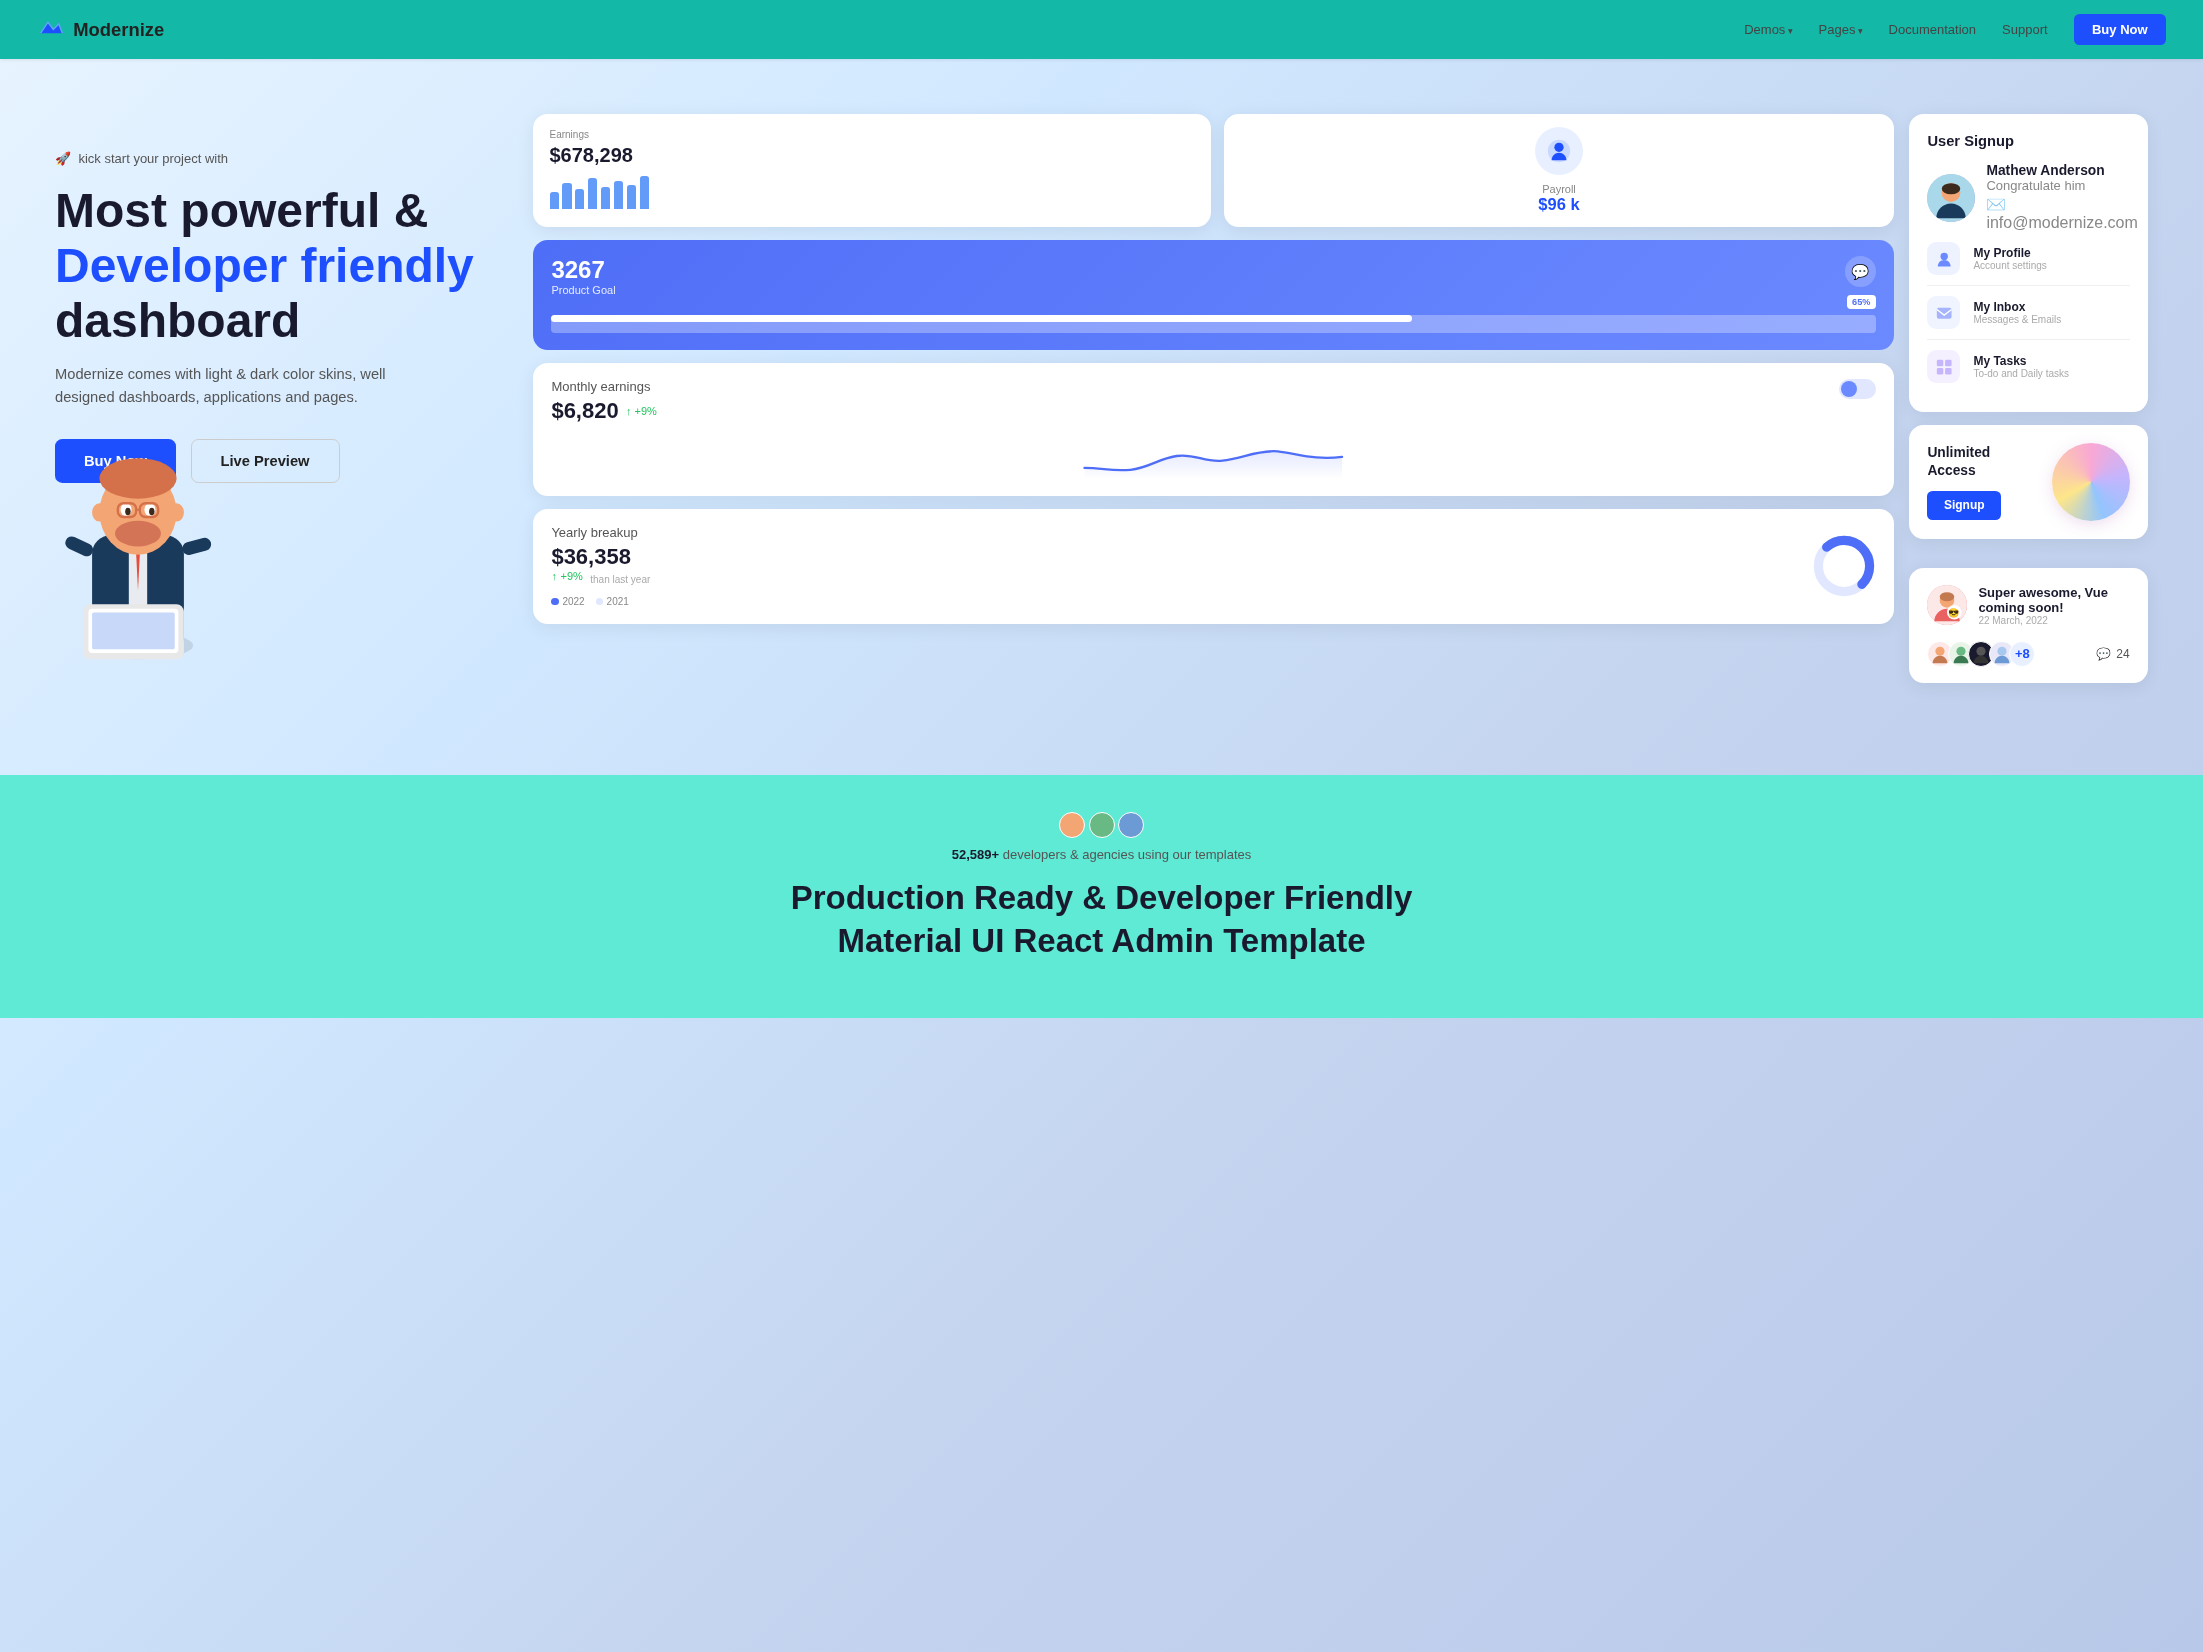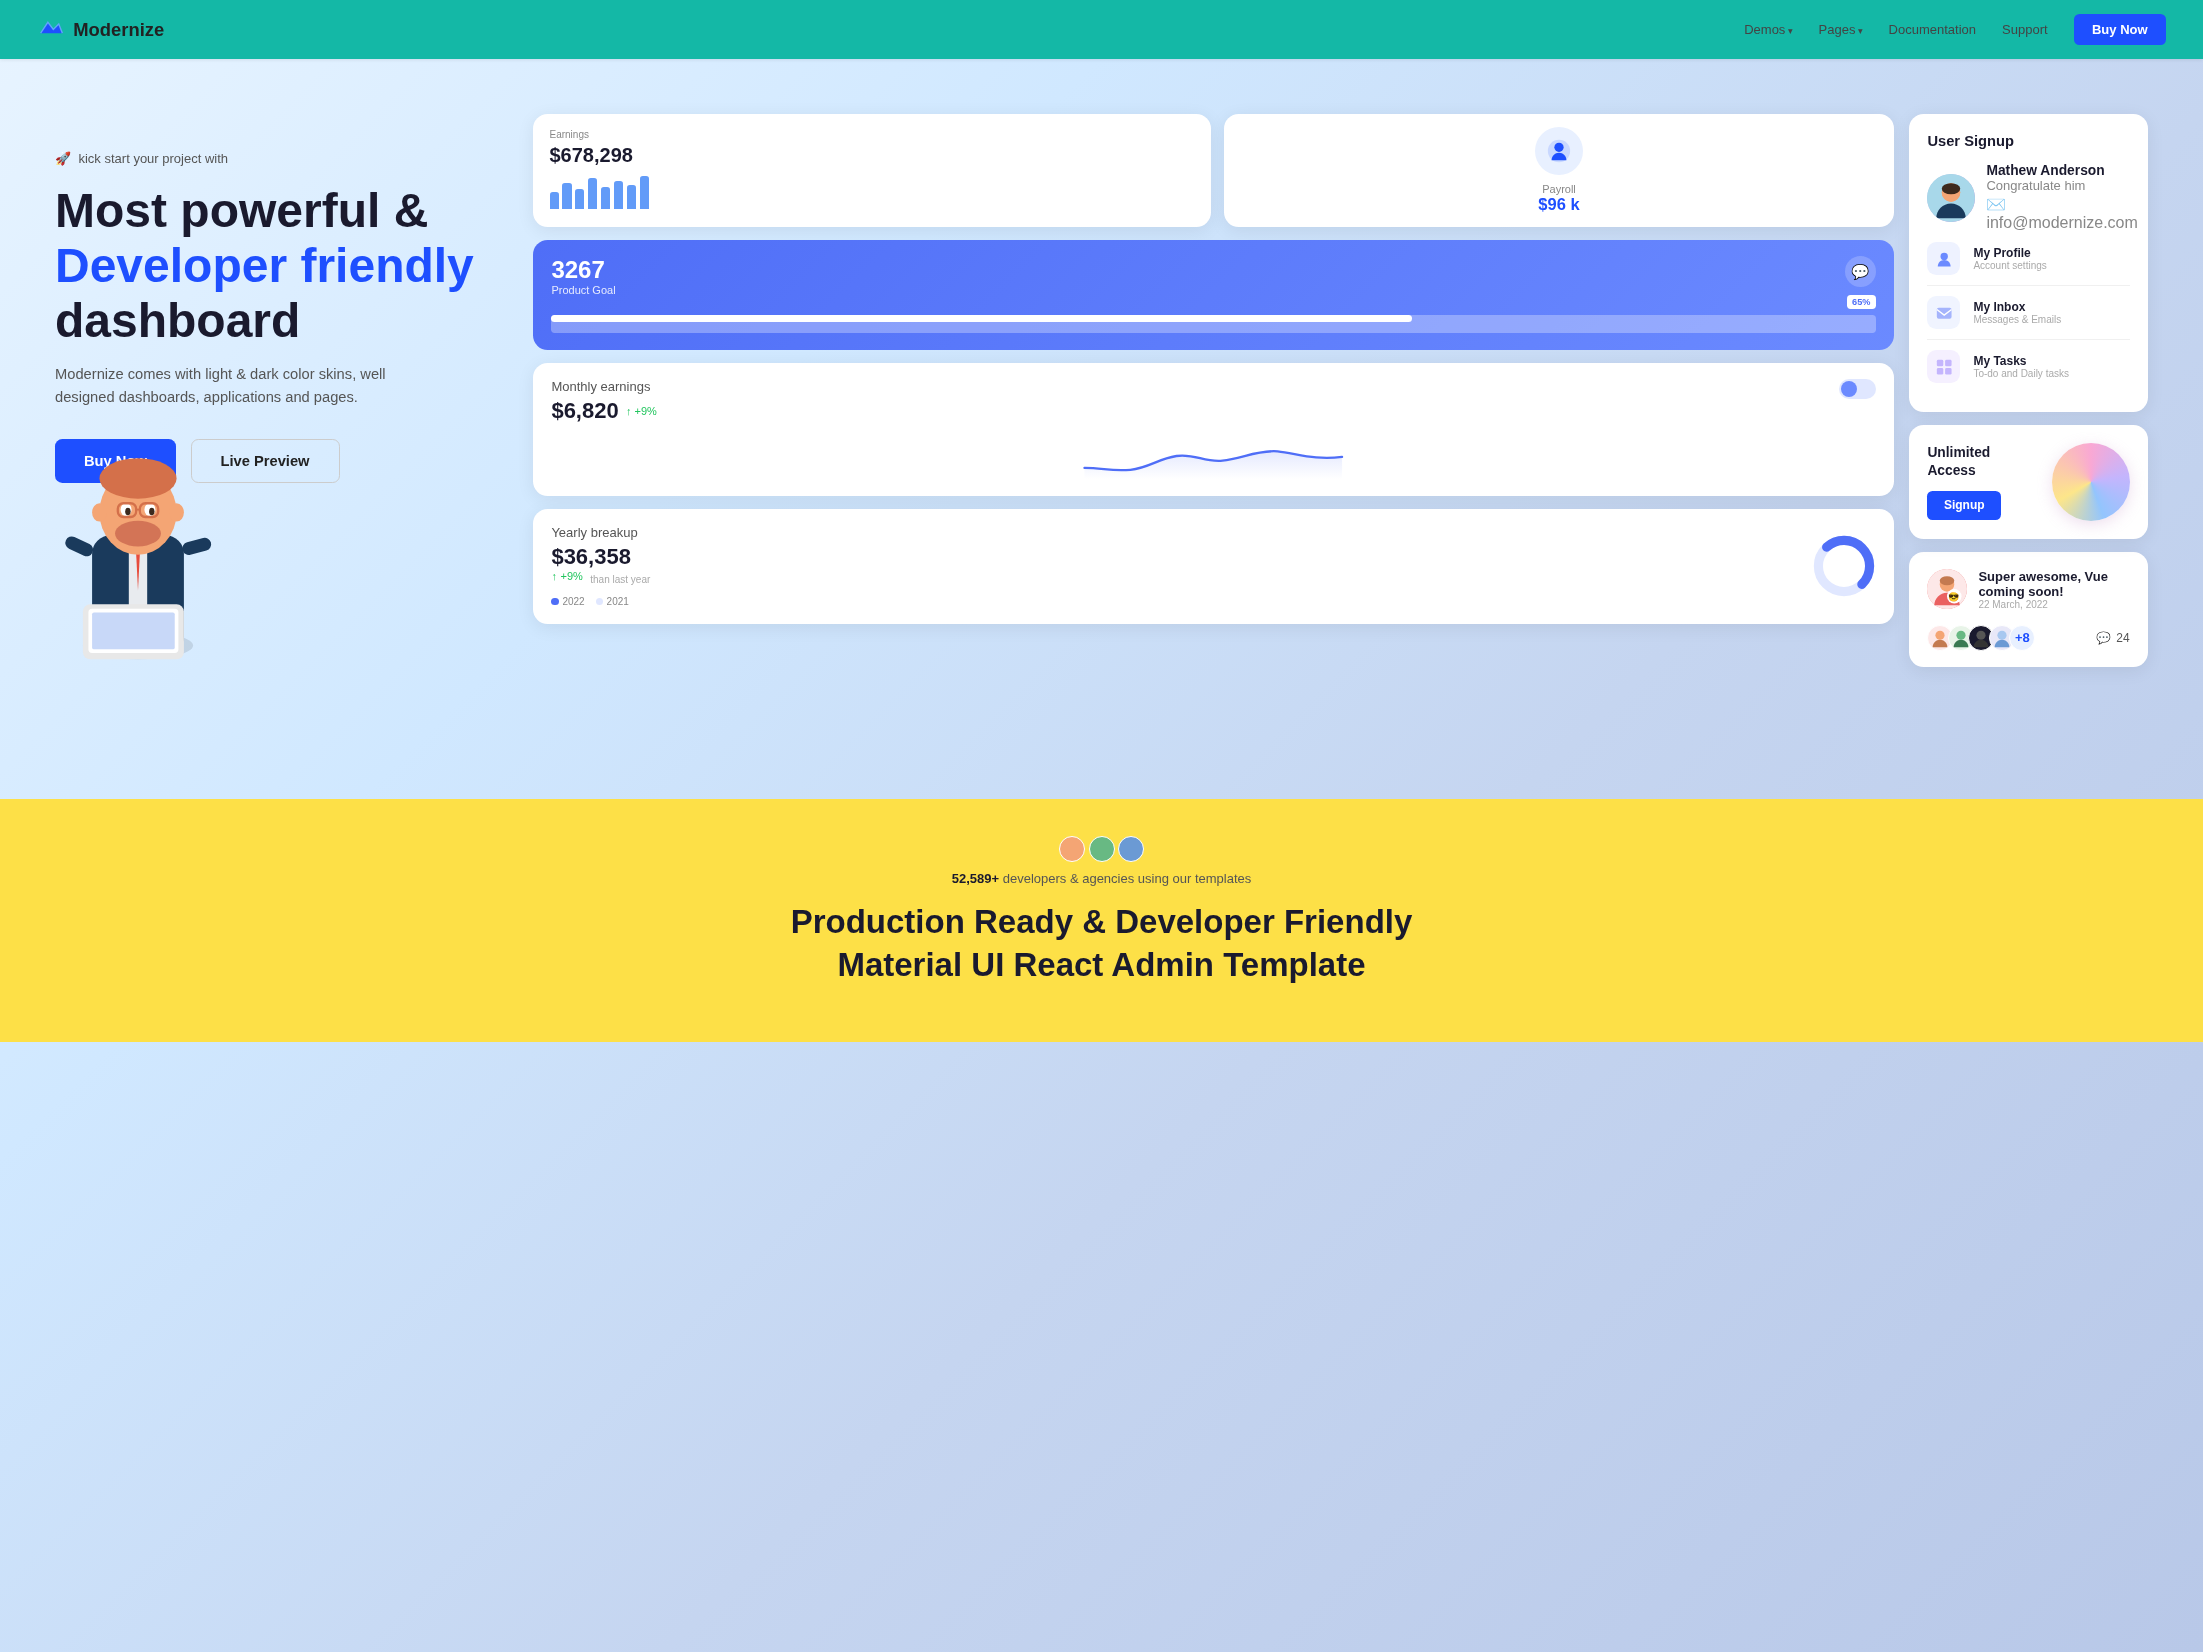--- a/index.html
+++ b/index.html
@@ -381,21 +381,21 @@
 
     
     .unlimited-card {
       background: #fff;
       border-radius: 14.7px;
       box-shadow: 0 3.7px 18.4px rgba(0,0,0,0.07);
       padding: 18.4px;
       display: flex;
       align-items: center;
       justify-content: space-between;
-      margin-bottom: 13px;
+      margin-bottom: 29px;
       overflow: hidden;
       position: relative;
     }
     .unlimited-left .title {
       font-size: 13.8px;
       font-weight: 700;
       color: #1a1a2e;
       line-height: 1.3;
       margin-bottom: 11px;
     }
@@ -481,22 +481,21 @@
       align-items: center;
       gap: 4.6px;
       font-size: 12px;
       color: #555;
     }
 
     
     .bottom-section {
       text-align: center;
       padding: 37px 55px 55px 55px;
-      background: #fde047;
-      margin-top: 24px;
+      background: #5eead4;
     }
     .dev-avatars {
       display: flex;
       align-items: center;
       justify-content: center;
       gap: 3.7px;
       margin-bottom: 9.2px;
     }
     .dev-av {
       width: 26px;

